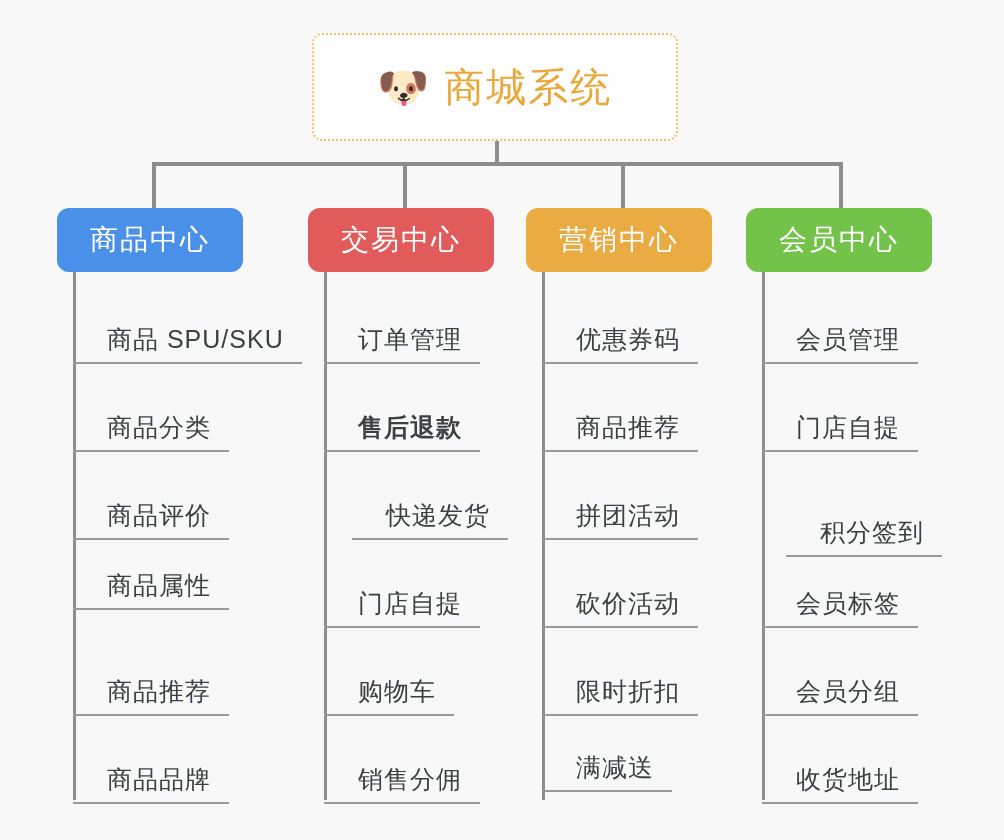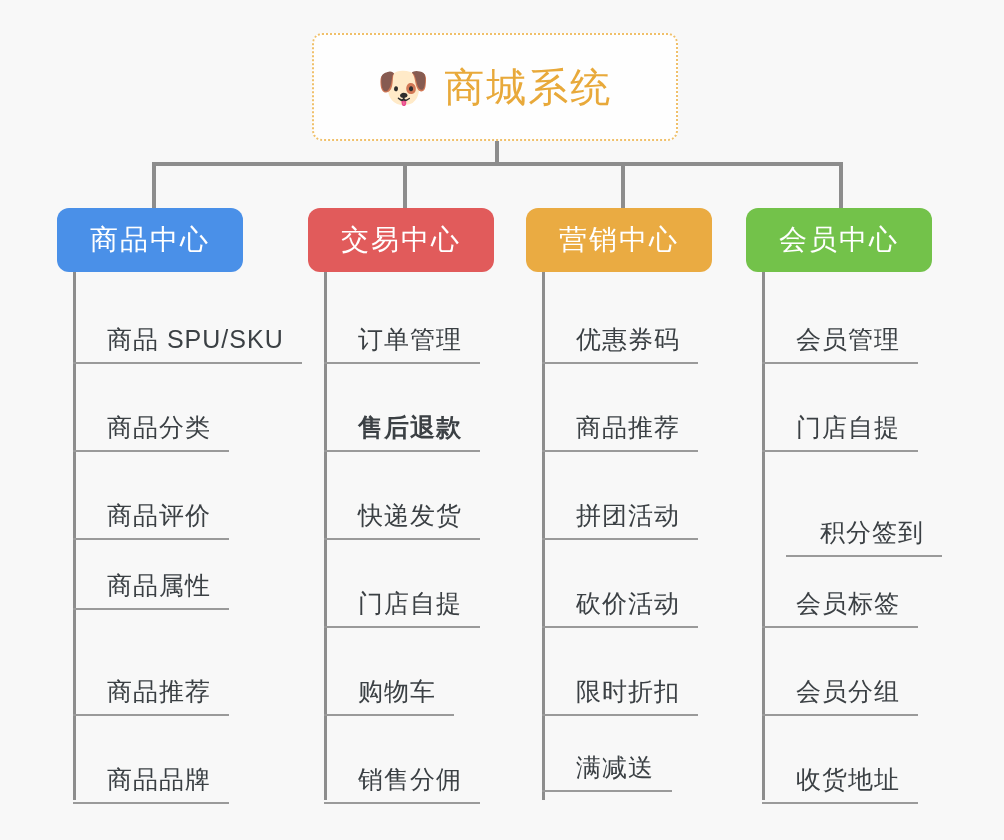--- a/index.html
+++ b/index.html
@@ -169,21 +169,21 @@
         <span>交易中心</span>
       </div>
       <div class="branch" style="left: 324px;">
         <div class="spine" style="height: 528px;"></div>
         <div class="leaf" style="top: 0px;">
           <div class="leaf-inner"><span class="leaf-label">订单管理</span></div>
         </div>
         <div class="leaf" style="top: 88px; font-weight: bold;">
           <div class="leaf-inner"><span class="leaf-label">售后退款</span></div>
         </div>
-        <div class="leaf" style="top: 176px;">
+        <div class="leaf" style="top: 176px; padding-left: 28px;">
           <div class="leaf-inner"><span class="leaf-label">快递发货</span></div>
         </div>
         <div class="leaf" style="top: 264px;">
           <div class="leaf-inner"><span class="leaf-label">门店自提</span></div>
         </div>
         <div class="leaf" style="top: 352px;">
           <div class="leaf-inner"><span class="leaf-label">购物车</span></div>
         </div>
         <div class="leaf" style="top: 440px;">
           <div class="leaf-inner"><span class="leaf-label">销售分佣</span></div>

